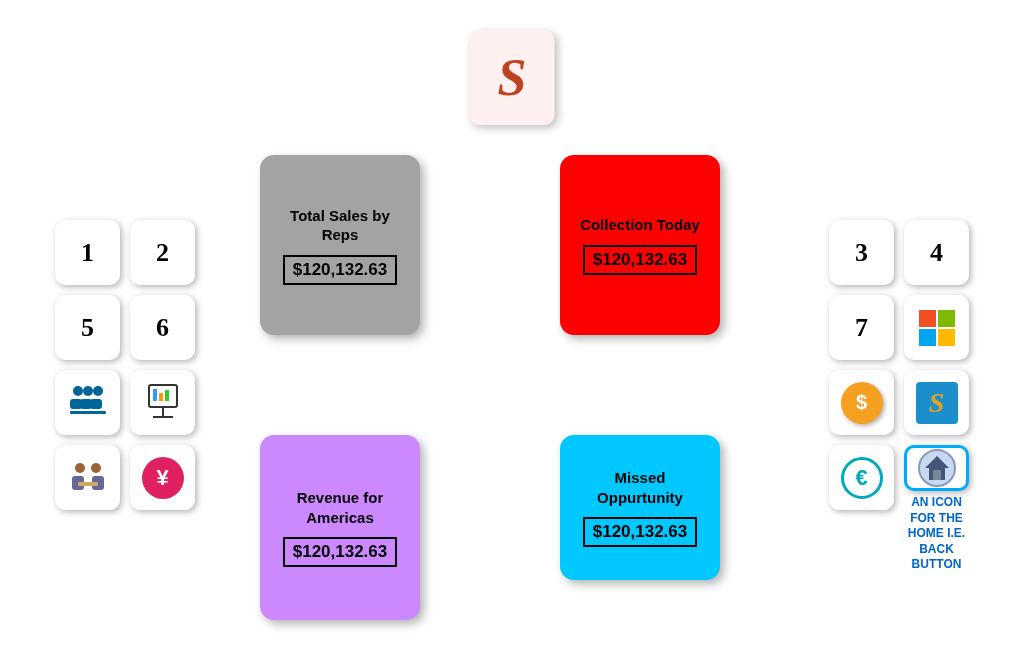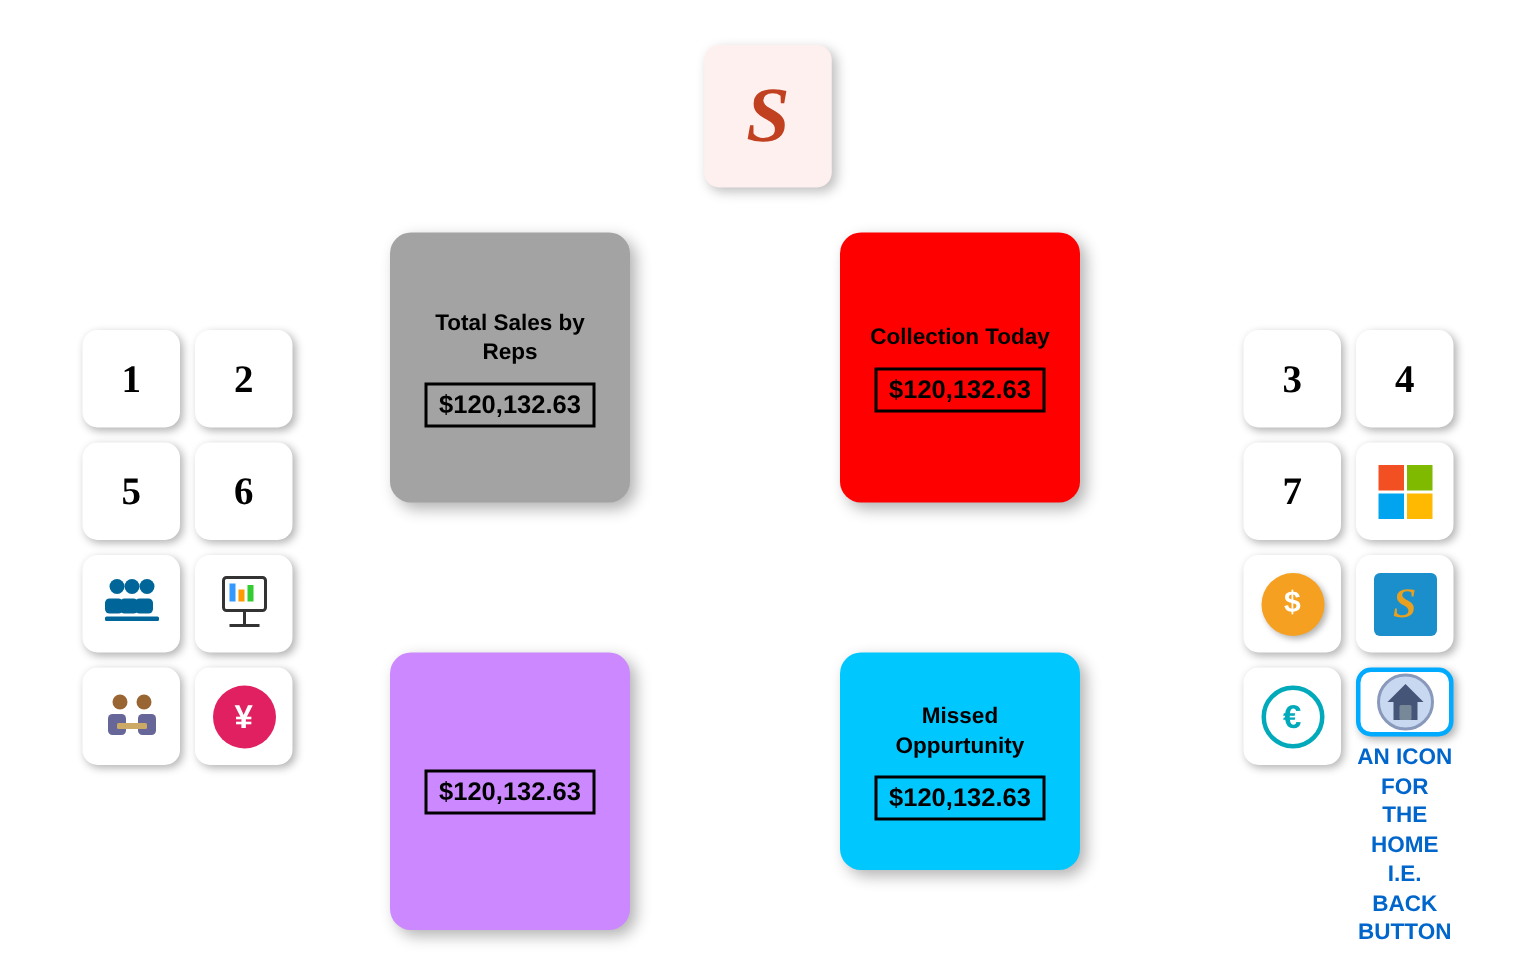--- a/index.html
+++ b/index.html
@@ -217,20 +217,21 @@
   <div class="card-title">Total Sales  by Reps</div>
   <div class="card-value">$120,132.63</div>
 </div>
 
 <div class="data-card card-collection">
   <div class="card-title">Collection Today</div>
   <div class="card-value">$120,132.63</div>
 </div>
 
 <div class="data-card card-revenue">
+  <div class="card-title">Revenue for Americas</div>
   <div class="card-value">$120,132.63</div>
 </div>
 
 <div class="data-card card-missed">
   <div class="card-title">Missed Oppurtunity</div>
   <div class="card-value">$120,132.63</div>
 </div>
 
 <div class="left-grid">
 
@@ -323,15 +324,15 @@
 
   <div style="display:flex;flex-direction:column;align-items:center;">
     <div class="icon-tile selected-box" style="border:3px solid #00aaff;">
       <svg width="40" height="40" viewBox="0 0 40 40">
 
         <circle cx="20" cy="20" r="18" fill="#c8d8f0" stroke="#8899bb" stroke-width="2"></circle>
         <polygon points="20,8 8,20 12,20 12,32 18,32 18,24 22,24 22,32 28,32 28,20 32,20" fill="#445577"></polygon>
         <rect x="16" y="22" width="8" height="10" rx="1" fill="#778899"></rect>
       </svg>
     </div>
-    <div class="home-button-label" style="max-width:80px;font-size:15px;">AN ICON FOR THE HOME I.E. BACK BUTTON</div>
+    <div class="home-button-label" style="max-width:80px;font-size:12px;">AN ICON FOR THE HOME I.E. BACK BUTTON</div>
   </div>
 </div>
 
 </body></html>

